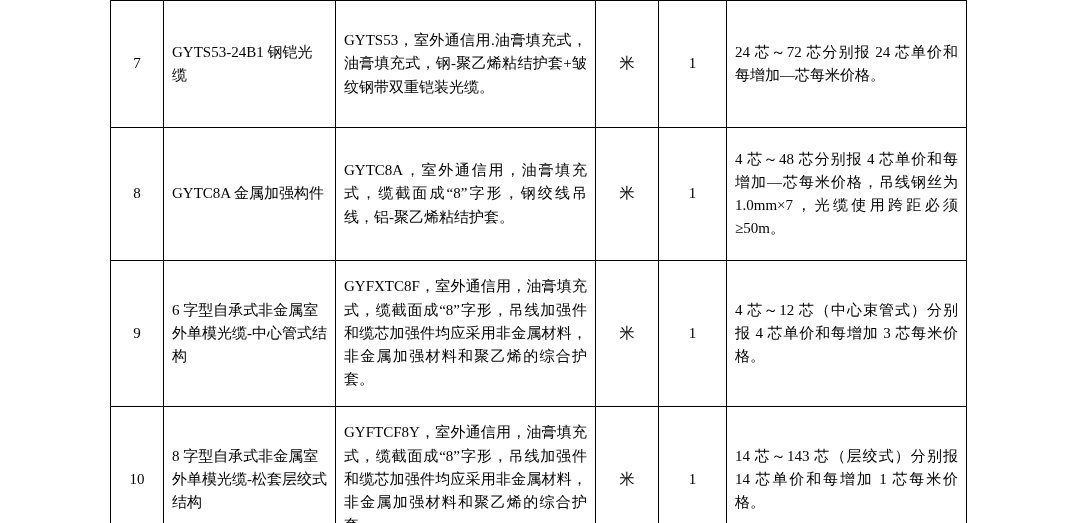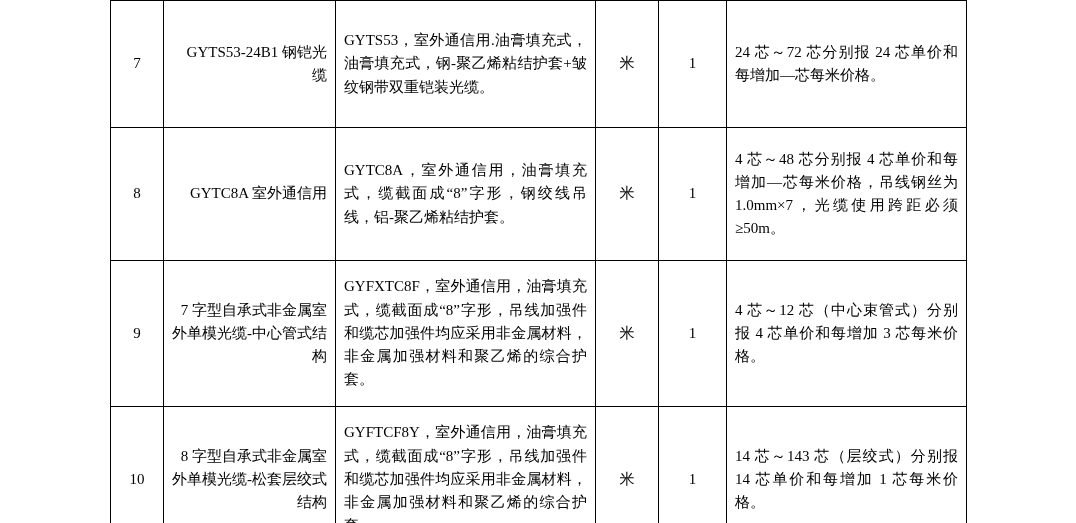--- a/index.html
+++ b/index.html
@@ -41,21 +41,21 @@
   col.c-desc  { width: 260px; }
   col.c-unit  { width: 63px; }
   col.c-qty   { width: 68px; }
   col.c-note  { width: 240px; }
 
   td.cell-no {
     text-align: center;
     font-family: "Liberation Serif", "DejaVu Serif", serif;
   }
   td.cell-name {
-    text-align: right;
+    text-align: left;
   }
   td.cell-desc {
     text-align: justify;
     text-align-last: left;
   }
   td.cell-unit, td.cell-qty {
     text-align: center;
   }
   td.cell-note {
     text-align: justify;
@@ -84,29 +84,29 @@
       <tr class="r7">
         <td class="cell-no">7</td>
         <td class="cell-name">GYTS53-24B1 钢铠光缆</td>
         <td class="cell-desc">GYTS53，室外通信用.油膏填充式，油膏填充式，钢-聚乙烯粘结护套+皱纹钢带双重铠装光缆。</td>
         <td class="cell-unit">米</td>
         <td class="cell-qty">1</td>
         <td class="cell-note">24 芯～72 芯分别报 24 芯单价和每增加—芯每米价格。</td>
       </tr>
       <tr class="r8">
         <td class="cell-no">8</td>
-        <td class="cell-name">GYTC8A 室外通信用</td>
+        <td class="cell-name">GYTC8A 金属加强构件</td>
         <td class="cell-desc">GYTC8A，室外通信用，油膏填充式，缆截面成“8”字形，钢绞线吊线，铝-聚乙烯粘结护套。</td>
         <td class="cell-unit">米</td>
         <td class="cell-qty">1</td>
         <td class="cell-note">4 芯～48 芯分别报 4 芯单价和每增加—芯每米价格，吊线钢丝为 1.0mm×7，光缆使用跨距必须≥50m。</td>
       </tr>
       <tr class="r9">
         <td class="cell-no">9</td>
-        <td class="cell-name">7 字型自承式非金属室外单模光缆-中心管式结构</td>
+        <td class="cell-name">6 字型自承式非金属室外单模光缆-中心管式结构</td>
         <td class="cell-desc">GYFXTC8F，室外通信用，油膏填充式，缆截面成“8”字形，吊线加强件和缆芯加强件均应采用非金属材料，非金属加强材料和聚乙烯的综合护套。</td>
         <td class="cell-unit">米</td>
         <td class="cell-qty">1</td>
         <td class="cell-note">4 芯～12 芯（中心束管式）分别报 4 芯单价和每增加 3 芯每米价格。</td>
       </tr>
       <tr class="r10">
         <td class="cell-no">10</td>
         <td class="cell-name">8 字型自承式非金属室外单模光缆-松套层绞式结构</td>
         <td class="cell-desc">GYFTCF8Y，室外通信用，油膏填充式，缆截面成“8”字形，吊线加强件和缆芯加强件均应采用非金属材料，非金属加强材料和聚乙烯的综合护套。</td>
         <td class="cell-unit">米</td>

